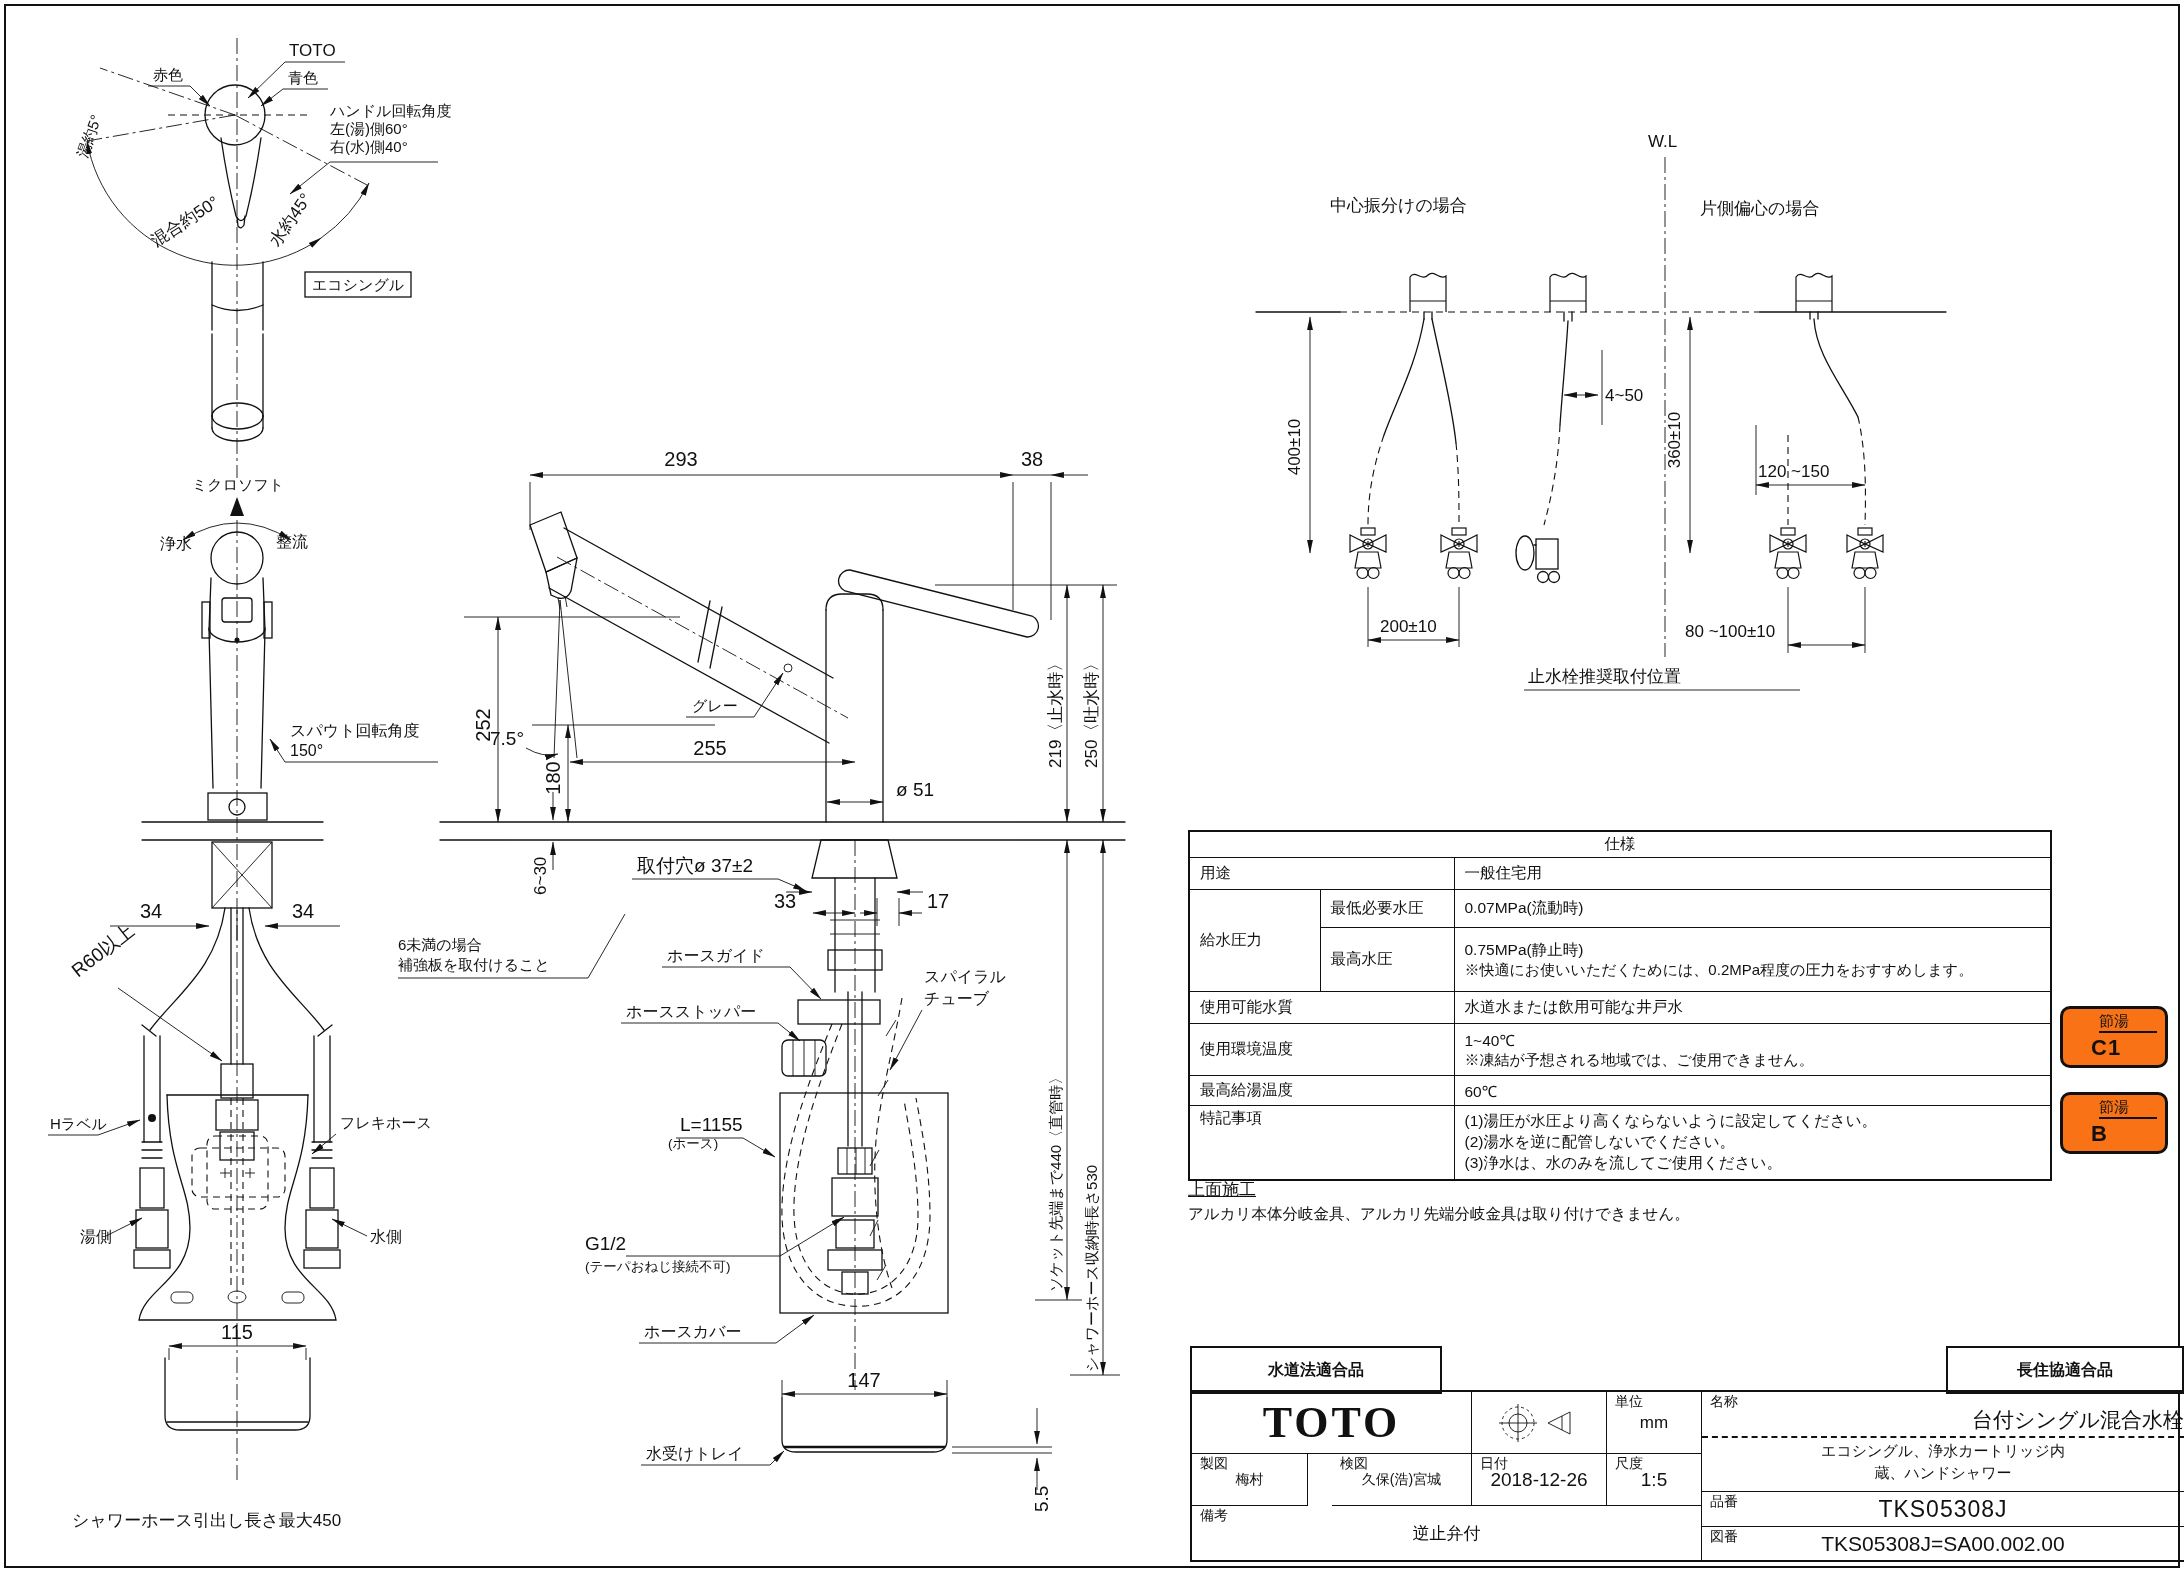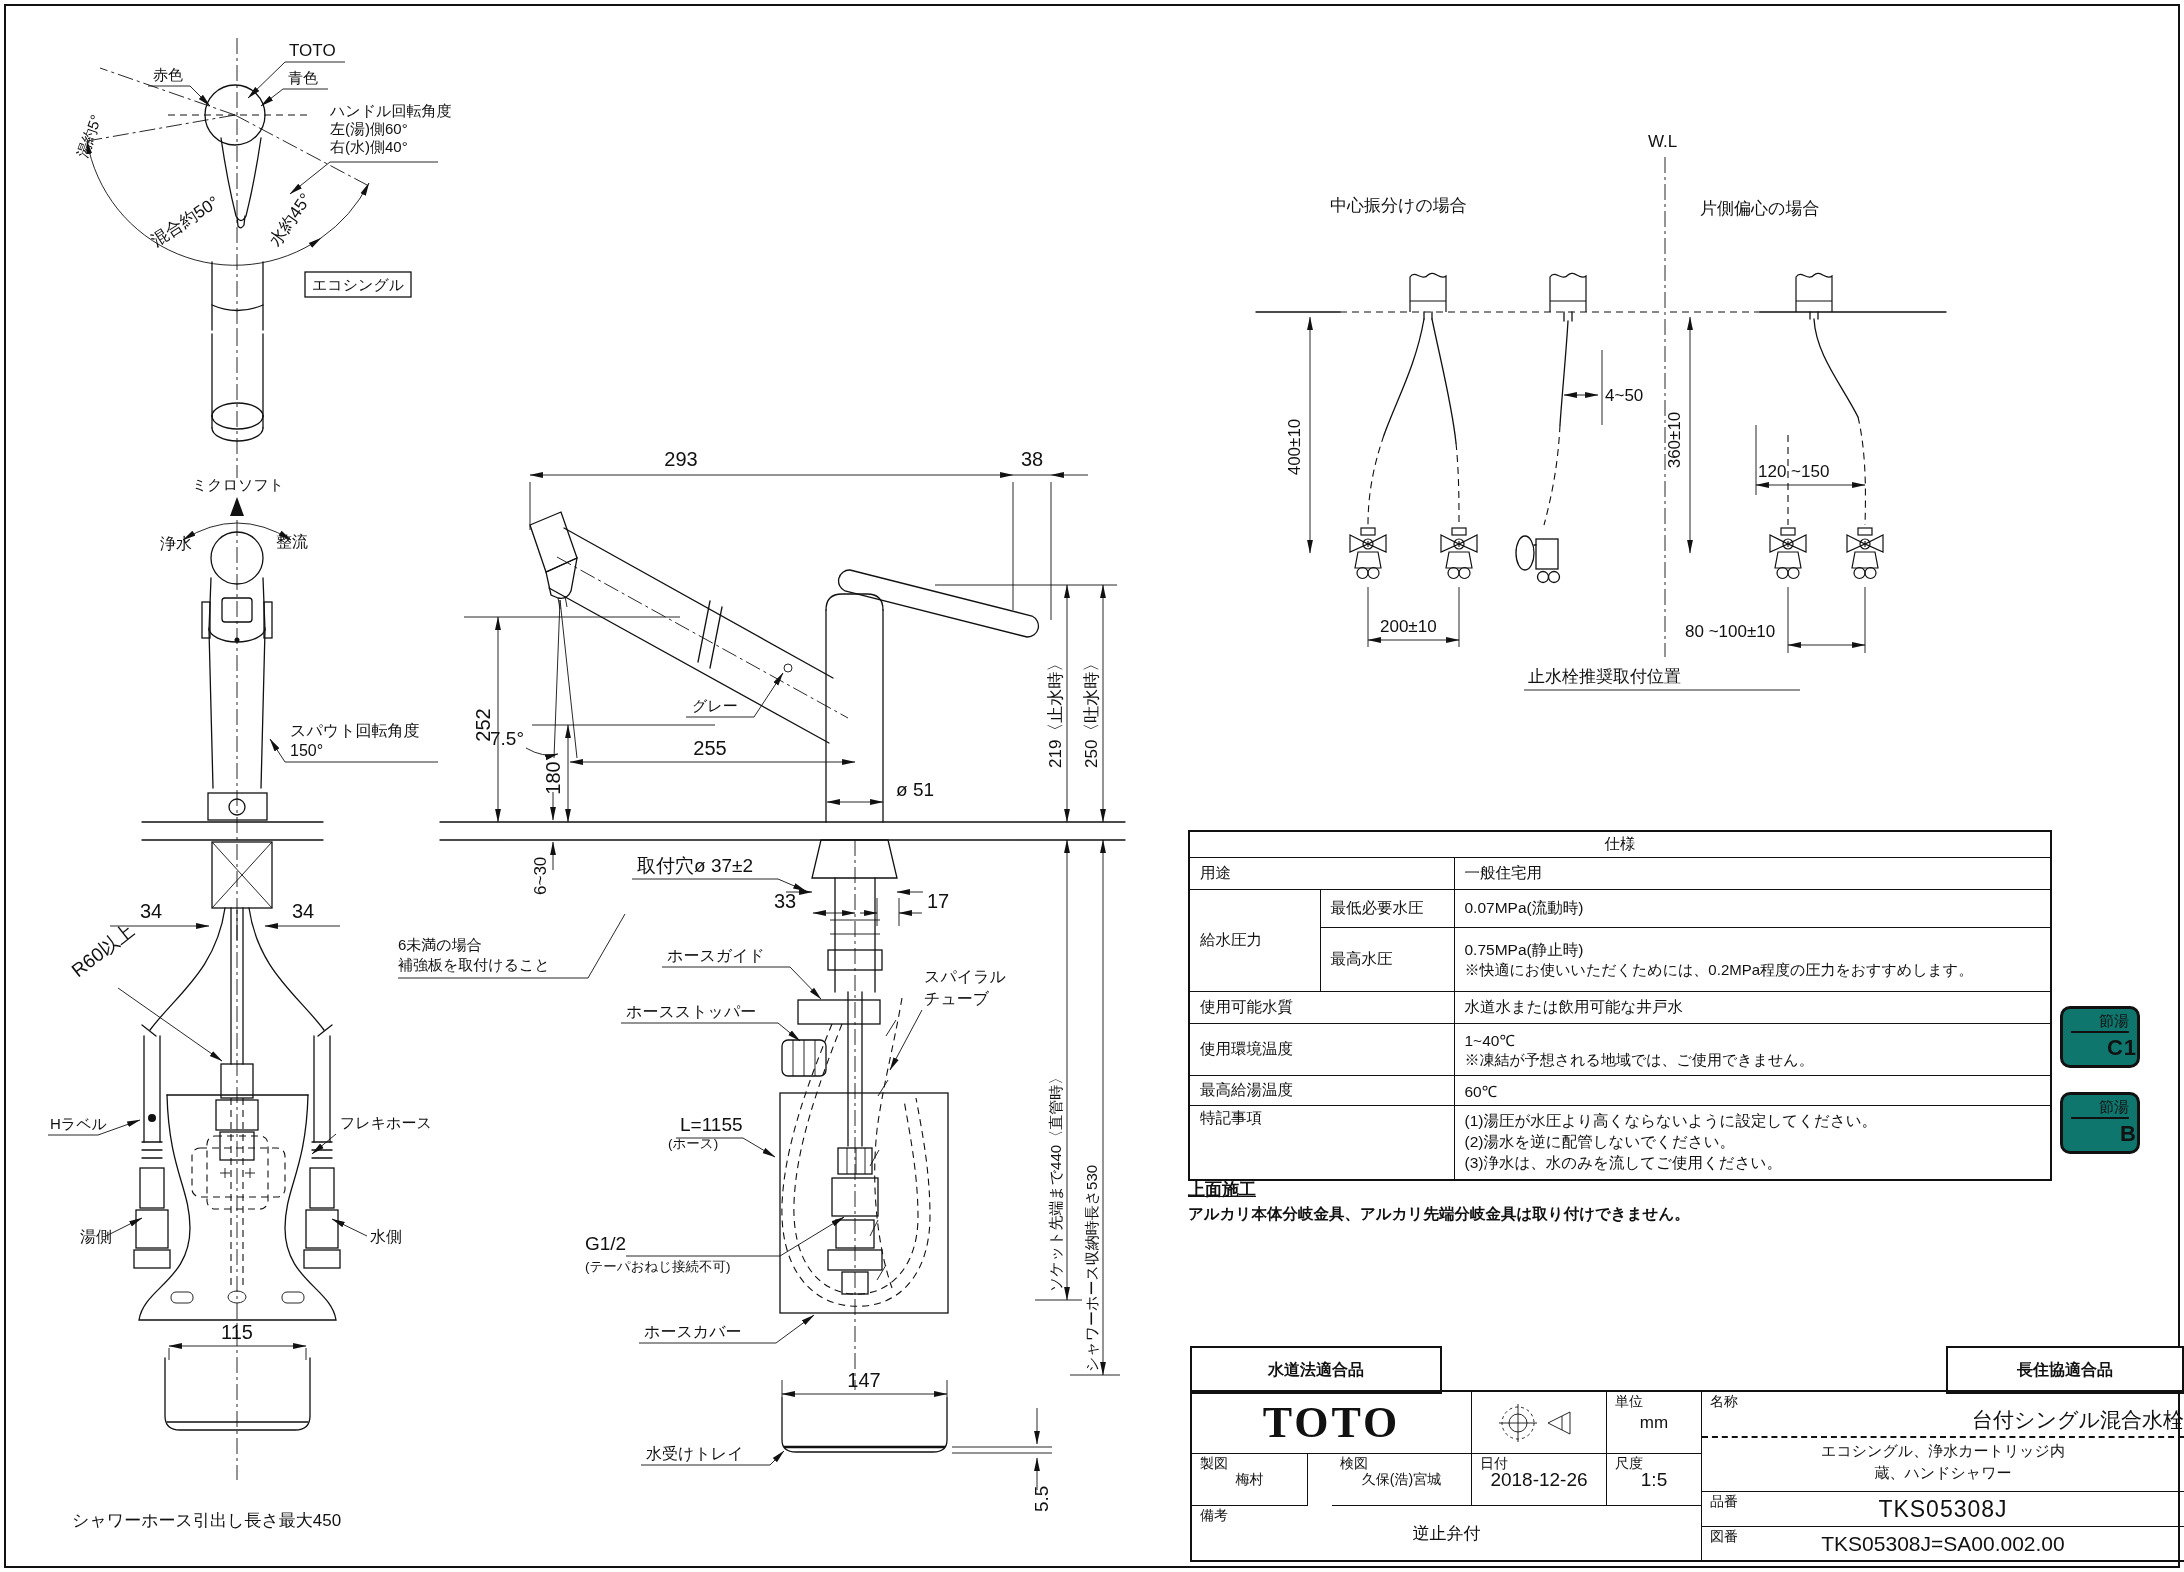--- a/index.html
+++ b/index.html
@@ -22,33 +22,33 @@
   .mid{text-anchor:middle;}
   
   table.spec{position:absolute;left:1188px;top:830px;width:862px;border-collapse:collapse;
              border:2.5px solid #111;table-layout:fixed;}
   table.spec td,table.spec th{border:1.5px solid #111;padding:2px 10px;font-size:15.5px;
              font-weight:normal;text-align:left;vertical-align:middle;}
   table.spec th{text-align:center;}
   .note{font-size:15px;}
   
   .eco-badge{position:absolute;width:74px;height:56px;border:3px solid #111;border-radius:10px;
-             text-align:right;background:#0f766e;}
+             text-align:left;background:#f97316;padding-left:28px;}
   .eco-badge .bt{display:block;font-size:15px;line-height:20px;border-bottom:2px solid #111;
              margin:2px 8px 0 8px;}
   .eco-badge .bv{display:block;font-size:22px;line-height:30px;font-weight:bold;letter-spacing:1px;}
   
   .tb-badge{position:absolute;border:2px solid #111;text-align:center;font-size:16px;
             display:flex;align-items:center;justify-content:center;background:#fff;font-weight:bold;}
   .tblock{position:absolute;left:1190px;top:1390px;width:992px;height:168px;border:2.5px solid #111;}
   .cell{position:absolute;border-right:1.5px solid #111;border-bottom:1.5px solid #111;box-sizing:border-box;}
   .cell .lab{position:absolute;top:1px;left:8px;font-size:14px;}
   .cell .val{position:absolute;inset:0;display:flex;align-items:center;justify-content:center;}
   .toto{font-size:44px;font-weight:900;letter-spacing:3px;font-family:"Liberation Serif",serif;}
-  .surface{position:absolute;left:1188px;top:1178px;font-weight:bold;}
+  .surface{position:absolute;left:1188px;top:1178px;}
   .surface .s1{font-size:17px;text-decoration:underline;}
   .surface .s2{font-size:15.5px;margin-top:3px;}
 </style>
 </head>
 <body>
 
 <div class="sheet">
 <div class="frame"></div>
 
 <svg width="0" height="0" class="abs" aria-hidden="true">

